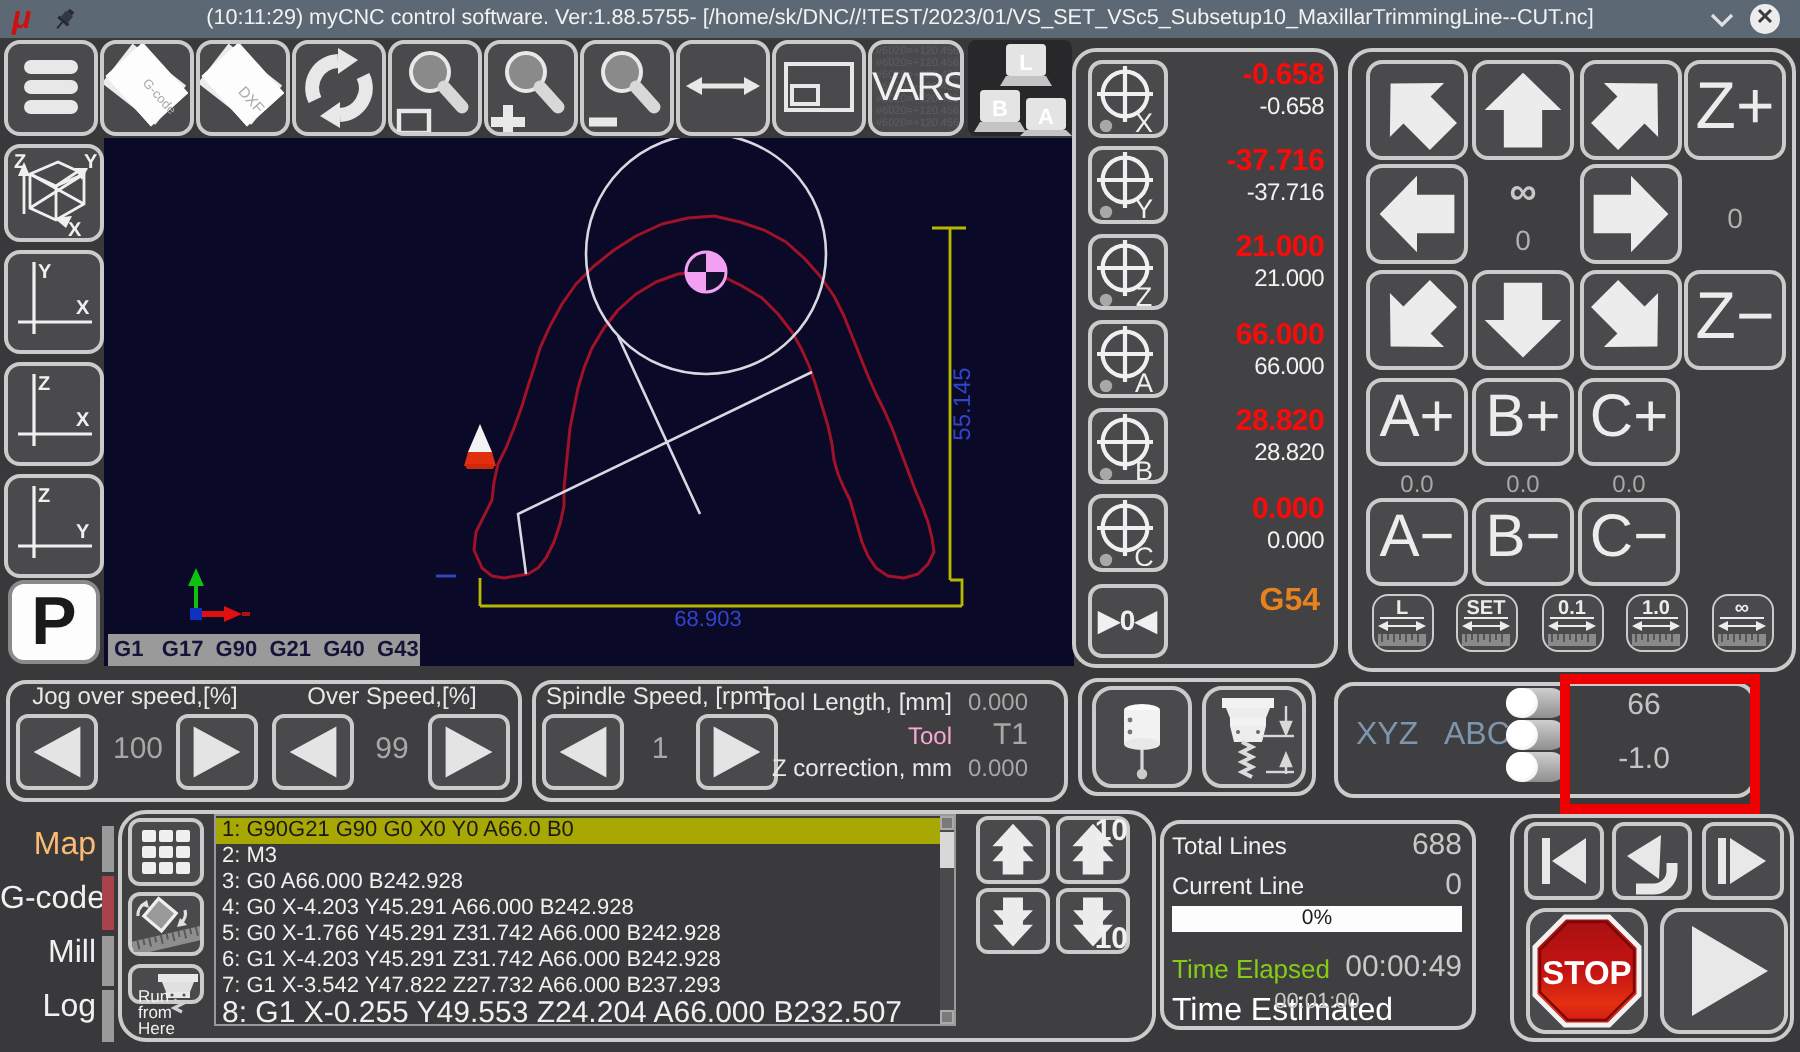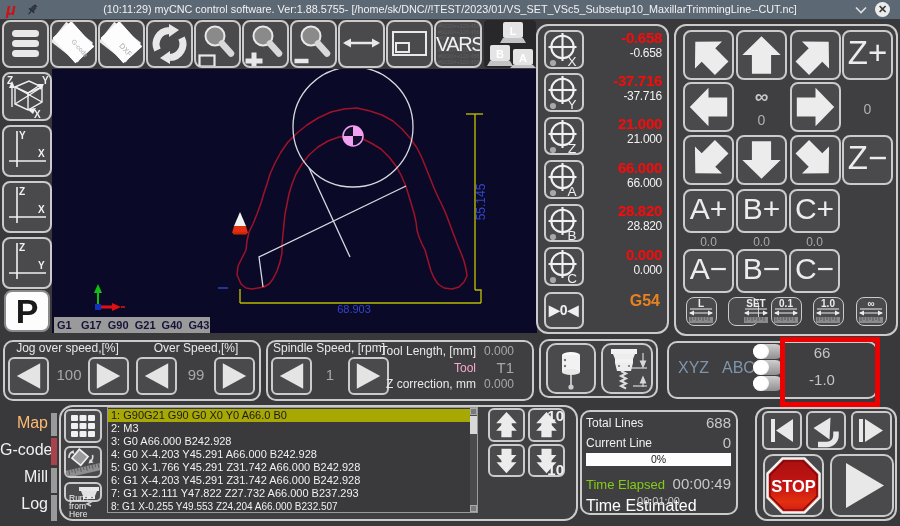--- a/index.html
+++ b/index.html
@@ -352,21 +352,21 @@
         <line x1="4" y1="19" x2="4" y2="23"></line>
         <line x1="7" y1="19" x2="7" y2="22"></line>
         <line x1="10" y1="19" x2="10" y2="23"></line>
         <line x1="13" y1="19" x2="13" y2="22"></line>
         <line x1="16" y1="19" x2="16" y2="23"></line>
         <line x1="19" y1="19" x2="19" y2="22"></line>
         <line x1="22" y1="19" x2="22" y2="23"></line>
       </g>
   </svg>
 </div>
-<div class="btn" style="left:728px;top:297px;width:31px;height:29px;border-width:1.5px;padding-left:13px;">
+<div class="btn" style="left:728px;top:297px;width:31px;height:29px;border-width:1.5px;">
   <svg width="28" height="26" viewBox="0 0 28 26">
     <text x="14" y="9" font-size="10" fill="#ececec" text-anchor="middle" font-weight="bold">SET</text>
     <line x1="3" y1="11" x2="25" y2="11" stroke="#ececec" stroke-width="1"></line>
     <line x1="3" y1="15" x2="25" y2="15" stroke="#ececec" stroke-width="1"></line>
     <polygon points="2,15 7,12.5 7,17.5" fill="#ececec"></polygon>
     <polygon points="26,15 21,12.5 21,17.5" fill="#ececec"></polygon>
     <rect x="2" y="19" width="24" height="6" fill="#8a8a8a"></rect>
     <g stroke="#555" stroke-width="1">
         <line x1="4" y1="19" x2="4" y2="23"></line>
         <line x1="7" y1="19" x2="7" y2="22"></line>
@@ -584,22 +584,22 @@
   </svg>
   <div class="abs" style="left:3px;top:10px;color:#f0f0f0;font-size:8.5px;line-height:8px;">Run<br>from<br>Here</div>
 </div>
 <div class="abs" style="left:107px;top:407px;width:371px;height:106px;background:#3a3a3c;border:1px solid #9a9a9a;"></div>
 <div class="abs" style="left:108px;top:408.5px;width:362px;height:13px;background:#a8a805;color:#1a1a1a;font-size:11px;line-height:13px;padding-left:3px;white-space:pre;">1: G90G21 G90 G0 X0 Y0 A66.0 B0</div>
 <div class="abs" style="left:108px;top:421.6px;width:362px;height:13px;color:#f0f0f0;font-size:11px;line-height:13px;padding-left:3px;white-space:pre;">2: M3</div>
 <div class="abs" style="left:108px;top:434.70000000000005px;width:362px;height:13px;color:#f0f0f0;font-size:11px;line-height:13px;padding-left:3px;white-space:pre;">3: G0 A66.000 B242.928</div>
 <div class="abs" style="left:108px;top:447.80000000000007px;width:362px;height:13px;color:#f0f0f0;font-size:11px;line-height:13px;padding-left:3px;white-space:pre;">4: G0 X-4.203 Y45.291 A66.000 B242.928</div>
 <div class="abs" style="left:108px;top:460.9000000000001px;width:362px;height:13px;color:#f0f0f0;font-size:11px;line-height:13px;padding-left:3px;white-space:pre;">5: G0 X-1.766 Y45.291 Z31.742 A66.000 B242.928</div>
 <div class="abs" style="left:108px;top:474.0000000000001px;width:362px;height:13px;color:#f0f0f0;font-size:11px;line-height:13px;padding-left:3px;white-space:pre;">6: G1 X-4.203 Y45.291 Z31.742 A66.000 B242.928</div>
-<div class="abs" style="left:108px;top:487.10000000000014px;width:362px;height:13px;color:#f0f0f0;font-size:11px;line-height:13px;padding-left:3px;white-space:pre;">7: G1 X-2.111 Y47.822 Z27.732 A66.000 B237.293</div>
-<div class="abs" style="left:108px;top:500.20000000000016px;width:362px;height:13px;color:#f0f0f0;font-size:10px;line-height:13px;padding-left:3px;white-space:pre;">8: G1 X-0.255 Y49.553 Z24.204 A66.000 B232.507</div>
+<div class="abs" style="left:108px;top:487.10000000000014px;width:362px;height:13px;color:#f0f0f0;font-size:11px;line-height:13px;padding-left:3px;white-space:pre;">7: G1 X-3.542 Y47.822 Z27.732 A66.000 B237.293</div>
+<div class="abs" style="left:108px;top:500.20000000000016px;width:362px;height:13px;color:#f0f0f0;font-size:15px;line-height:13px;padding-left:3px;white-space:pre;">8: G1 X-0.255 Y49.553 Z24.204 A66.000 B232.507</div>
 <div class="abs" style="left:470px;top:408px;width:7px;height:104px;background:#4a4a4c;"></div>
 <div class="abs" style="left:470px;top:408px;width:7px;height:7px;background:#7a7a7c;border:1px solid #aaa;"></div>
 <div class="abs" style="left:470px;top:416px;width:7px;height:18px;background:#d8d8d8;"></div>
 <div class="abs" style="left:470px;top:505px;width:7px;height:7px;background:#7a7a7c;border:1px solid #aaa;"></div>
 <div class="btn" style="left:488px;top:408px;width:37px;height:34px;border-radius:6px;">
   <svg width="33" height="30" viewBox="-16 -16 32 32">
       <g transform="rotate(0)">
     <polygon points="0,-14 11,-2 5.5,-2 5.5,3 -5.5,3 -5.5,-2 -11,-2" fill="#ececec"></polygon>
     <polygon points="0,-6 11,6 5.5,6 5.5,13 -5.5,13 -5.5,6 -11,6" fill="#ececec"></polygon>
   </g>

